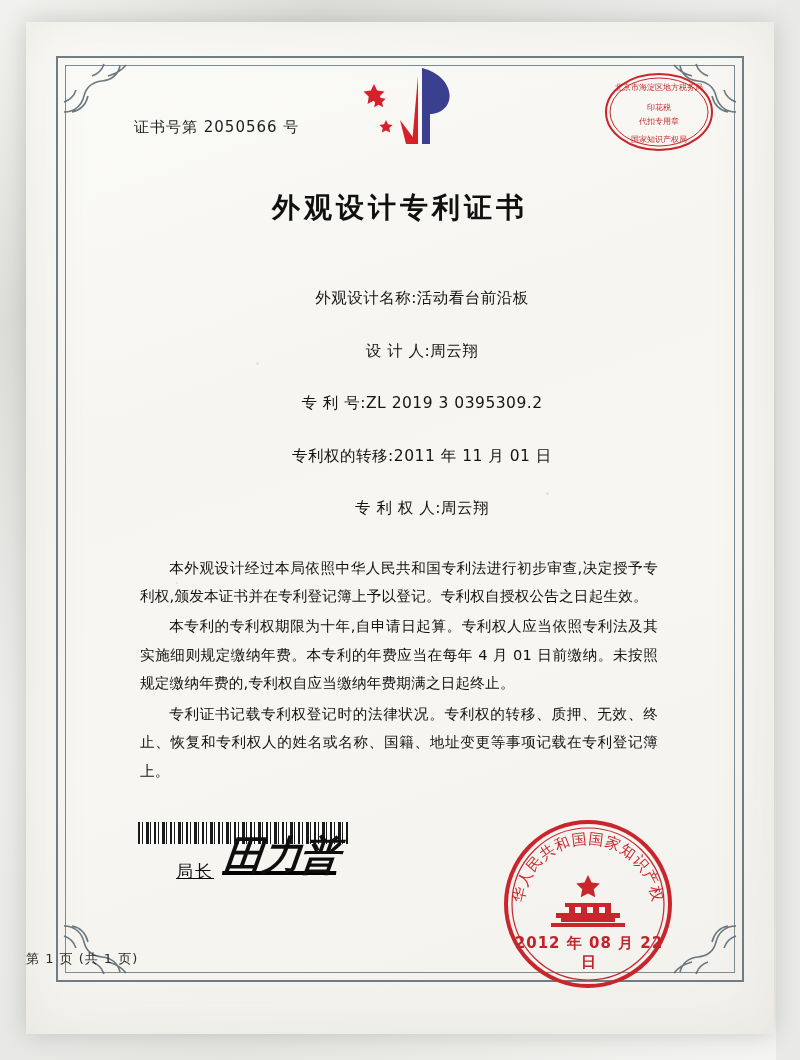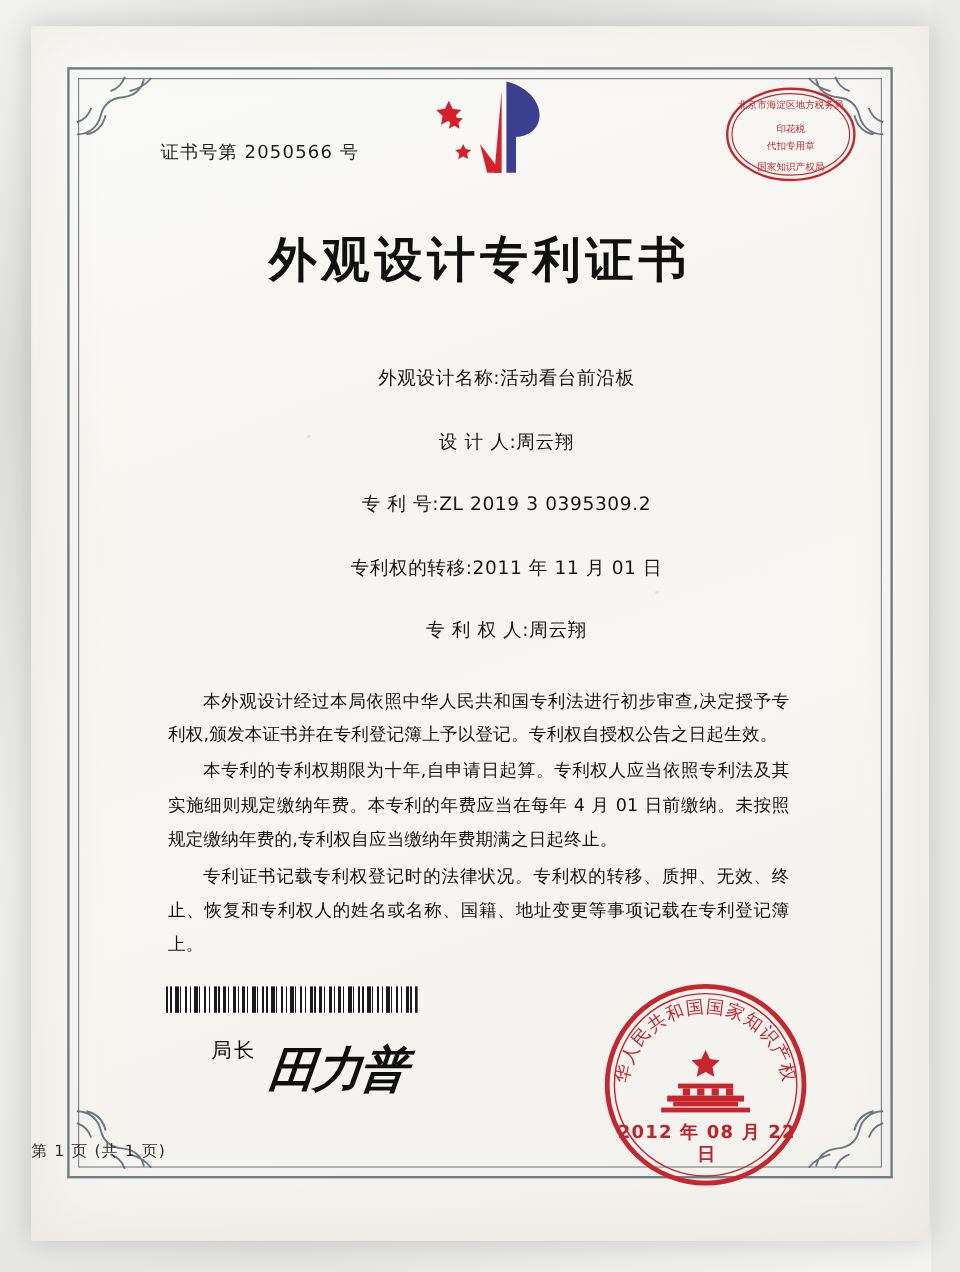--- a/index.html
+++ b/index.html
@@ -54,21 +54,21 @@
   
   .stamp-top{
     position:absolute;right:56px;top:48px;width:118px;height:84px;
   }
   .stamp-top svg{width:100%;height:100%;}
 
   .title{
     text-align:center;
     font-family:"DejaVu Sans","Liberation Sans",sans-serif;
     font-weight:bold;
-    font-size:40px;
+    font-size:28px;
     letter-spacing:4px;
     color:#101010;
     margin-top:52px;
   }
   .fields{
     margin:64px 0 0 44px;
     font-size:15.5px;
     color:#141414;
     line-height:1;
   }
@@ -87,22 +87,22 @@
   
   .barcode{
     position:absolute;left:112px;top:800px;width:210px;height:22px;
     background:repeating-linear-gradient(90deg,
       #1a1a1a 0px,#1a1a1a 2px,#fff 2px,#fff 4px,
       #1a1a1a 4px,#1a1a1a 5px,#fff 5px,#fff 8px,
       #1a1a1a 8px,#1a1a1a 11px,#fff 11px,#fff 12px,
       #1a1a1a 12px,#1a1a1a 13px,#fff 13px,#fff 16px);
   }
   .sign-row{
-    position:absolute;left:150px;top:842px;width:300px;
-    display:flex;align-items:flex-start;
+    position:absolute;left:150px;top:806px;width:300px;
+    display:flex;align-items:flex-end;text-decoration:underline;
   }
   .sign-label{font-size:17px;color:#111;letter-spacing:2px;margin-right:10px;}
   .signature{
     font-family:"DejaVu Serif","Liberation Serif",serif;
     font-size:40px;color:#0e0e0e;
     font-style:italic;font-weight:bold;
     letter-spacing:-2px;
     transform:skewX(-6deg);
   }
   

